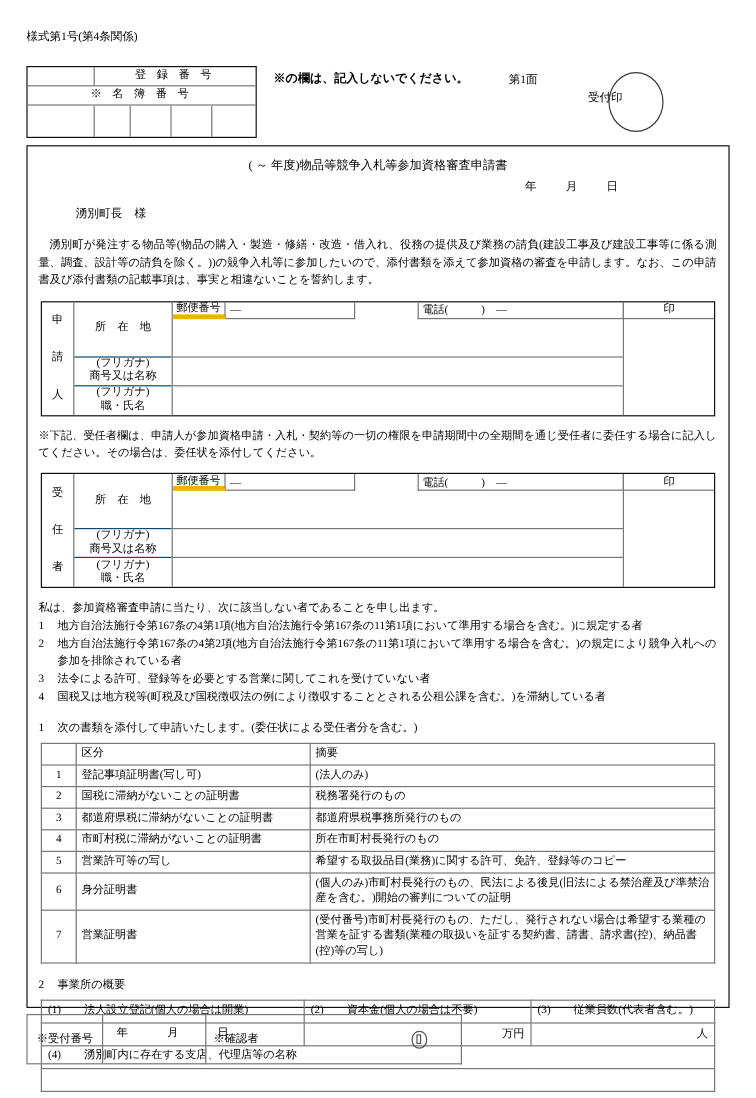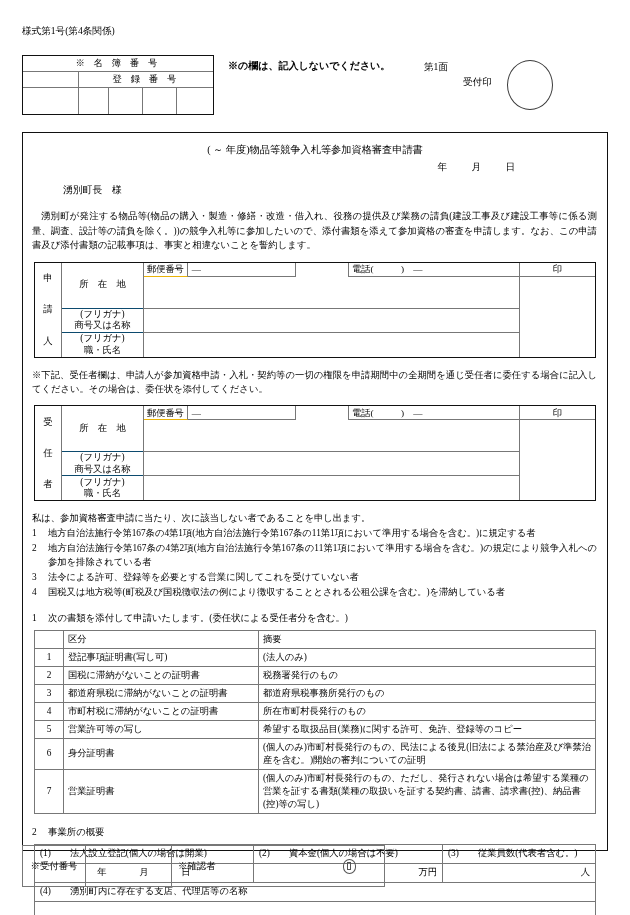--- a/index.html
+++ b/index.html
@@ -41,21 +41,21 @@
   .no-fill-note {
     position: absolute;
     left: 228px;
     top: 59px;
     font-size: 10px;
     white-space: nowrap;
     font-weight: bold;
   }
   .stamp-label {
     position: absolute;
-    left: 463px;
+    left: 490px;
     top: 76px;
     font-size: 9.6px;
     white-space: nowrap;
   }
   .stamp-circle {
     position: absolute;
     left: 507px;
     top: 60px;
     width: 46px;
     height: 50px;
@@ -87,21 +87,21 @@
     height: 15px;
     line-height: 11px;
   }
   .registry .cell.nb { border-right: none; }
   .spaced { letter-spacing: 3.2px; }
 
   
   .main-frame {
     position: absolute;
     left: 22px;
-    top: 132px;
+    top: 121px;
     width: 586px;
     height: 719px;
     border: 1.5px solid #111;
     box-sizing: border-box;
   }
 
   .doc-title {
     text-align: center;
     font-size: 10.2px;
     margin-top: 10px;
@@ -214,21 +214,21 @@
   .party .sealcol .seal-body { flex: 1; }
 
   .postal-box {
     position: absolute;
     left: 0; top: 0;
     height: 14px;
     display: flex;
   }
   .postal-label {
     border-right: 1px solid #777;
-    border-bottom: 1px solid #eab308;
+    border-bottom: 4px solid #eab308;
     box-sizing: border-box;
     font-size: 9.2px;
     padding: 0 3px;
     display: flex;
     align-items: center;
     white-space: nowrap;
     text-align: center;
   }
   .postal-value {
     width: 108px;
@@ -378,25 +378,25 @@
 <div class="page">
 
   <div class="form-code">様式第1号(第4条関係)</div>
   <div class="page-face">第1面</div>
   <div class="no-fill-note">※の欄は、記入しないでください。</div>
   <div class="stamp-label">受付印</div>
   <div class="stamp-circle"></div>
 
   <div class="registry">
     <div class="r-row">
-      <div class="cell nb spaced" style="width:100%;">※ 名 簿 番 号</div>
-    </div>
-    <div class="r-row">
       <div class="cell" style="width:56px;"></div>
       <div class="cell nb spaced" style="flex:1;">登 録 番 号</div>
+    </div>
+    <div class="r-row">
+      <div class="cell nb spaced" style="width:100%;">※ 名 簿 番 号</div>
     </div>
     <div class="r-row last">
       <div class="cell" style="width:56px;height:26px;"></div>
       <div class="cell" style="width:30px;height:26px;"></div>
       <div class="cell" style="width:34px;height:26px;"></div>
       <div class="cell" style="width:34px;height:26px;"></div>
       <div class="cell nb" style="flex:1;height:26px;"></div>
     </div>
   </div>
 
@@ -551,21 +551,21 @@
           <td>希望する取扱品目(業務)に関する許可、免許、登録等のコピー</td>
         </tr>
         <tr>
           <td class="num">6</td>
           <td class="kubun">身分証明書</td>
           <td>(個人のみ)市町村長発行のもの、民法による後見(旧法による禁治産及び準禁治産を含む。)開始の審判についての証明</td>
         </tr>
         <tr>
           <td class="num">7</td>
           <td class="kubun">営業証明書</td>
-          <td>(個人のみ)市町村長発行のもの、ただし、発行されない場合は希望する業種の営業を証する書類(業種の取扱いを証する契約書、請書、請求書(控)、納品書(控)等の写し)</td>
+          <td>(受付番号)市町村長発行のもの、ただし、発行されない場合は希望する業種の営業を証する書類(業種の取扱いを証する契約書、請書、請求書(控)、納品書(控)等の写し)</td>
         </tr>
       </tbody>
     </table>
 
     <div class="sec-head">
       <span class="n">2</span><span>事業所の概要</span>
     </div>
 
     <table class="biz">
       <tbody>

